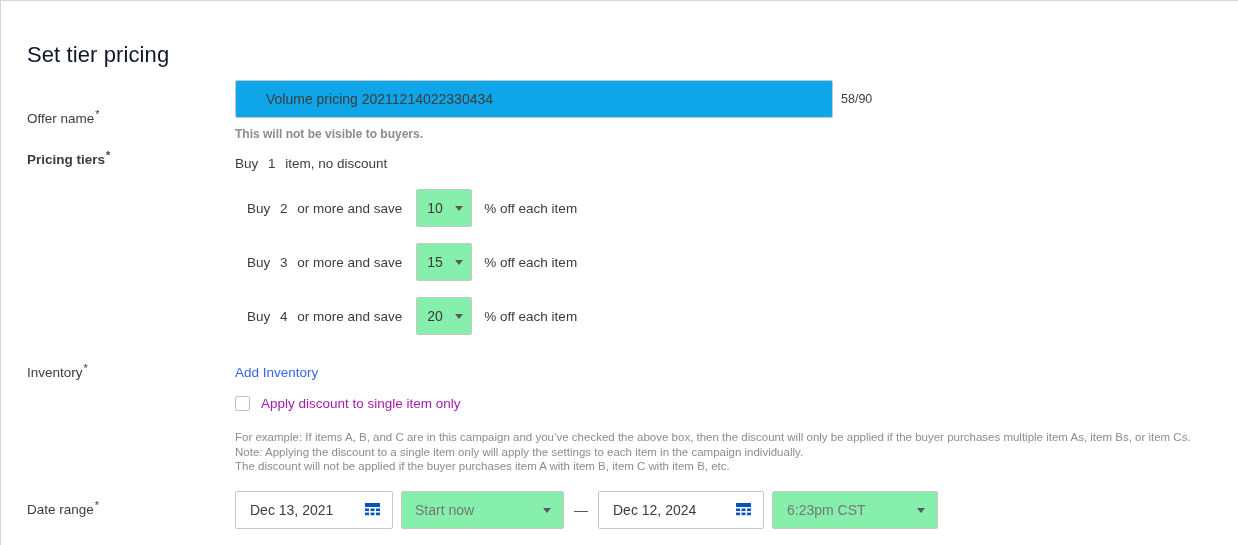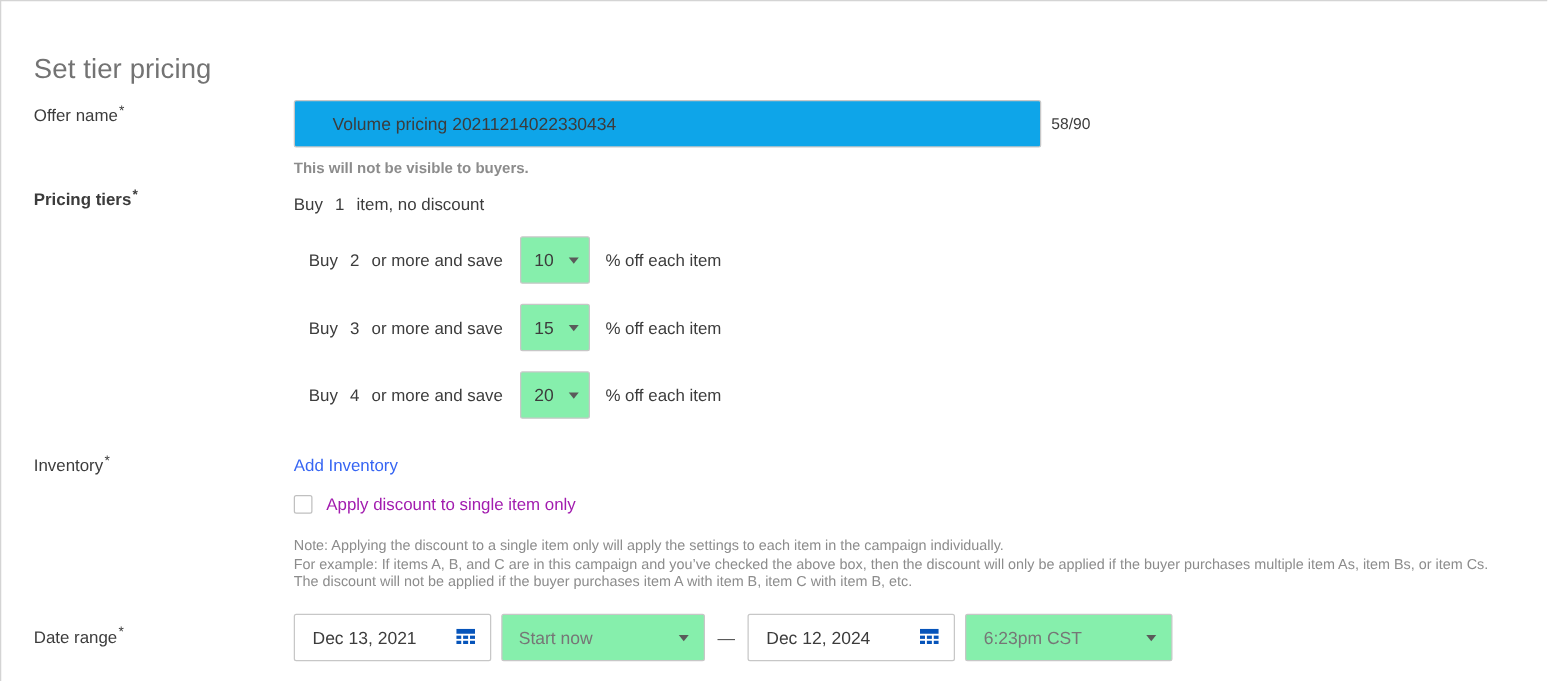--- a/index.html
+++ b/index.html
@@ -22,21 +22,21 @@
     overflow: hidden;
   }
 
   
   .page-title {
     position: absolute;
     left: 26px;
     top: 25px;
     font-size: 22px;
     line-height: 28px;
-    color: #737373;
+    color: #0f172a;
     font-weight: normal;
     letter-spacing: 0.1px;
     white-space: nowrap;
   }
   .field-label {
     position: absolute;
     left: 26px;
     font-size: 13.5px;
     color: #3c3c3c;
     white-space: nowrap;
@@ -240,21 +240,21 @@
   }
   .time-select .sel-value { color: #767676; }
 </style>
 </head>
 <body>
 
 <div class="page">
 
   <h1 class="page-title">Set tier pricing</h1>
 
-  <div class="field-label" style="top:84px;">
+  <div class="field-label" style="top:110px;">
     <span>Offer name</span><span class="req">*</span>
   </div>
   <div class="field-area" style="top:79px;">
     <input class="text-input" type="text" value="Volume pricing 20211214022330434" style="">
   </div>
   <div class="char-counter">58/90</div>
   <div class="helper-text">This will not be visible to buyers.</div>
 
   <div class="field-label" style="top:151px;font-weight:bold;">
     <span>Pricing tiers</span><span class="req">*</span>
@@ -303,22 +303,22 @@
     <span>Inventory</span><span class="req">*</span>
   </div>
   <a class="link" style="left:234px; top:364px;">Add Inventory</a>
 
   <div class="checkbox-row" style="left:234px; top:395px;">
     <span class="cbox"></span>
     <span class="cbox-label">Apply discount to single item only</span>
   </div>
 
   <div class="note">
+    <div>For example: If items A, B, and C are in this campaign and you’ve checked the above box, then the discount will only be applied if the buyer purchases multiple item As, item Bs, or item Cs.</div>
     <div>Note: Applying the discount to a single item only will apply the settings to each item in the campaign individually.</div>
-    <div>For example: If items A, B, and C are in this campaign and you’ve checked the above box, then the discount will only be applied if the buyer purchases multiple item As, item Bs, or item Cs.</div>
     <div>The discount will not be applied if the buyer purchases item A with item B, item C with item B, etc.</div>
   </div>
 
   <div class="field-label" style="top:501px;">
     <span>Date range</span><span class="req">*</span>
   </div>
 
   <div class="daterange">
 
     <span class="date-field">

